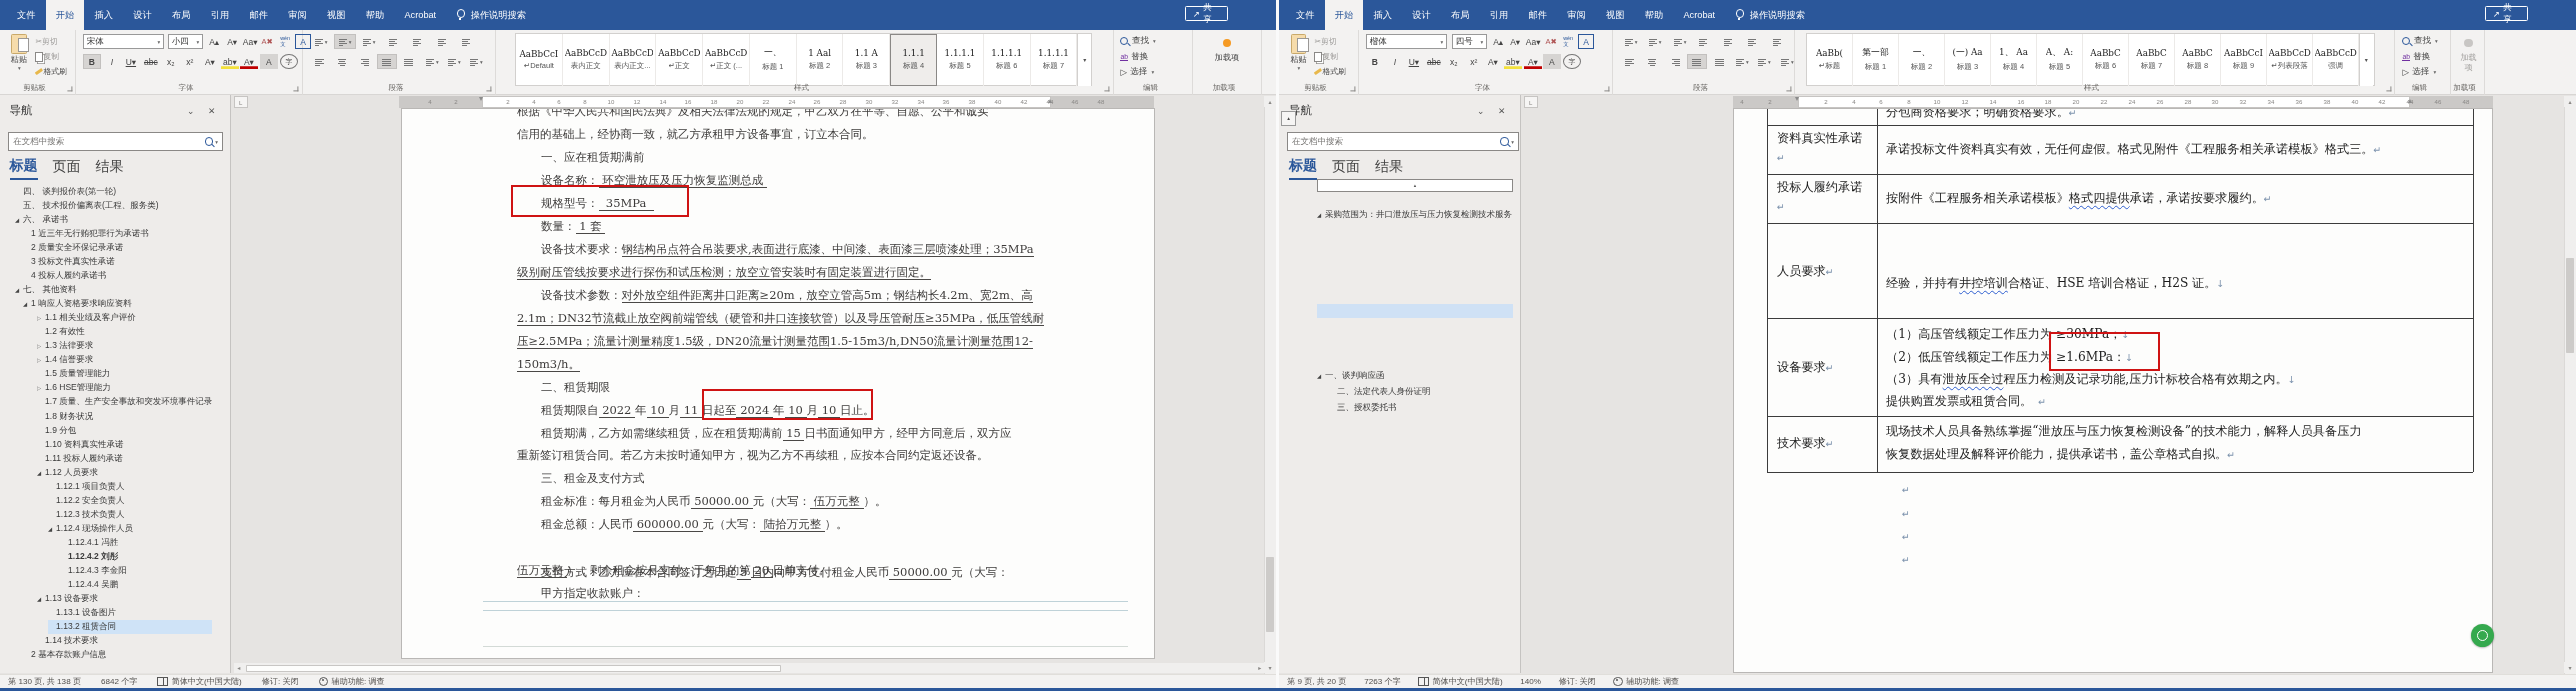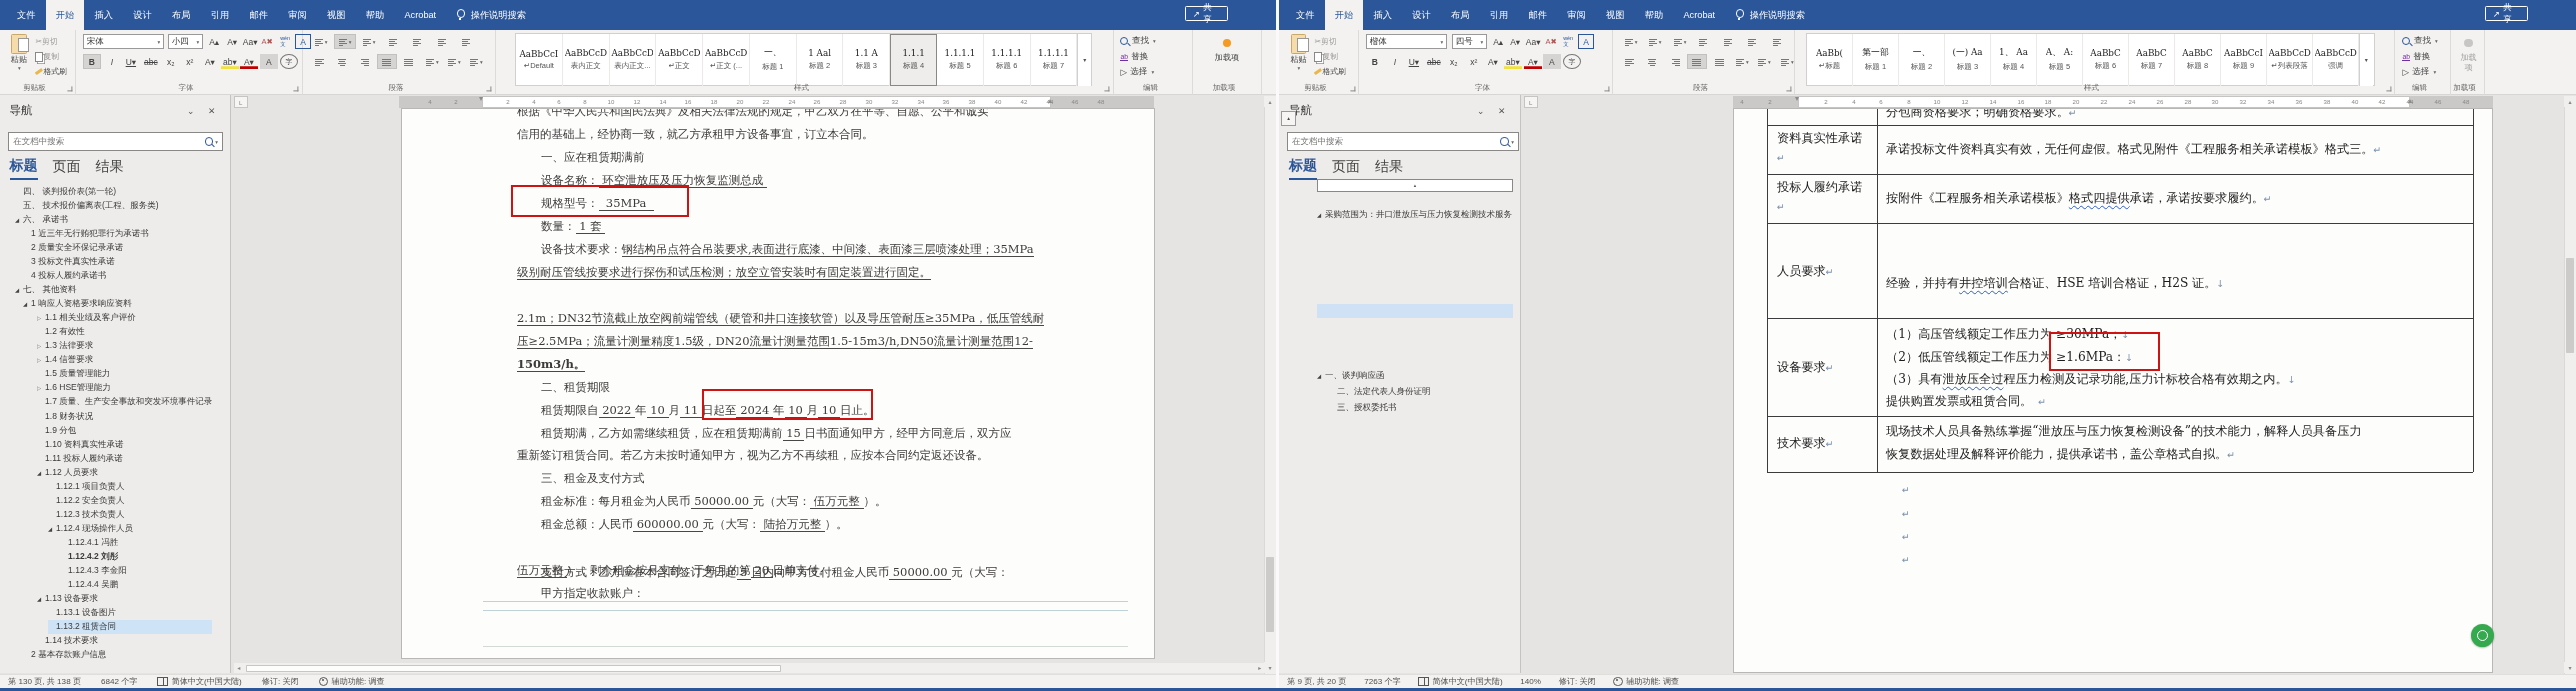--- a/index.html
+++ b/index.html
@@ -447,23 +447,24 @@
 <div class="abs corner-box" style="left: 234px; top: 96px; width: 13.6px; height: 12.2px;">L</div>
 <div class="abs page" style="left: 401px; top: 108px; width: 754px; height: 551px;">
     <div class="docline scan" style="top: -4.8px; left: 115px;"><span class="seg">根据《中华人民共和国民法典》及相关法律法规的规定，甲乙双方在平等、自愿、公平和诚实</span></div>
     <div class="docline scan" style="top: 18px; left: 115px;"><span class="seg">信用的基础上，经协商一致，就乙方承租甲方设备事宜，订立本合同。</span></div>
     <div class="docline scan" style="top: 41px; left: 139px;"><span class="seg">一、应在租赁期满前</span></div>
     <div class="docline scan" style="top: 64px; left: 139px;"><span class="seg">设备名称：</span><span class="seg u"> 环空泄放压及压力恢复监测总成 </span></div>
     <div class="docline scan" style="top: 87px; left: 139px;"><span class="seg">规格型号：</span><span class="seg u">  35MPa  </span></div>
     <div class="docline scan" style="top: 110px; left: 139px;"><span class="seg">数量：</span><span class="seg u"> 1 套 </span></div>
     <div class="docline scan" style="top: 133px; left: 139px;"><span class="seg">设备技术要求：</span><span class="seg u">钢结构吊点符合吊装要求,表面进行底漆、中间漆、表面漆三层喷漆处理；35MPa</span></div>
     <div class="docline scan" style="top: 156px; left: 115px;"><span class="seg u">级别耐压管线按要求进行探伤和试压检测；放空立管安装时有固定装置进行固定。</span></div>
+    <div class="docline scan" style="top: 179px; left: 139px;"><span class="seg">设备技术参数：</span><span class="seg u">对外放空组件距离井口距离≥20m，放空立管高5m；钢结构长4.2m、宽2m、高</span></div>
     <div class="docline scan" style="top: 202px; left: 115px;"><span class="seg u">2.1m；DN32节流截止放空阀前端管线（硬管和井口连接软管）以及导压管耐压≥35MPa，低压管线耐</span></div>
     <div class="docline scan" style="top: 225px; left: 115px;"><span class="seg u">压≥2.5MPa；流量计测量精度1.5级，DN20流量计测量范围1.5-15m3/h,DN50流量计测量范围12-</span></div>
-    <div class="docline scan" style="top: 248px; left: 115px; font-weight: bold;"><span class="seg u">150m3/h。</span></div>
+    <div class="docline scan" style="top: 248px; left: 115px;"><span class="seg u">150m3/h。</span></div>
     <div class="docline scan" style="top: 271px; left: 139px;"><span class="seg">二、租赁期限</span></div>
     <div class="docline scan" style="top: 294px; left: 139px;"><span class="seg">租赁期限自</span><span class="seg u"> 2022 </span><span class="seg">年</span><span class="seg u"> 10 </span><span class="seg">月</span><span class="seg u"> 11 </span><span class="seg">日起至</span><span class="seg u"> 2024 </span><span class="seg">年</span><span class="seg u"> 10 </span><span class="seg">月</span><span class="seg u"> 10 </span><span class="seg">日止。</span></div>
     <div class="docline scan" style="top: 317px; left: 139px;"><span class="seg">租赁期满，乙方如需继续租赁，应在租赁期满前</span><span class="seg u"> 15 </span><span class="seg">日书面通知甲方，经甲方同意后，双方应</span></div>
     <div class="docline scan" style="top: 339px; left: 115px;"><span class="seg">重新签订租赁合同。若乙方未按时通知甲方，视为乙方不再续租，应按本合同约定返还设备。</span></div>
     <div class="docline scan" style="top: 362px; left: 139px;"><span class="seg">三、租金及支付方式</span></div>
     <div class="docline scan" style="top: 385px; left: 139px;"><span class="seg">租金标准：每月租金为人民币</span><span class="seg u"> 50000.00 </span><span class="seg">元（大写：</span><span class="seg u"> 伍万元整 </span><span class="seg">）。</span></div>
     <div class="docline scan" style="top: 408px; left: 139px;"><span class="seg">租金总额：人民币</span><span class="seg u"> 600000.00 </span><span class="seg">元（大写：</span><span class="seg u"> 陆拾万元整 </span><span class="seg">）。</span></div>
     <div class="docline scan" style="top: 431px; left: 139px; margin-top: 25px;"><span class="seg">支付方式：乙方应在本合同签订之日起</span><span class="seg u"> 5 </span><span class="seg">日内向甲方支付租金人民币</span><span class="seg u"> 50000.00 </span><span class="seg">元（大写：</span></div>
     <div class="docline scan" style="top: 454px; left: 115px;"><span class="seg u">伍万元整 </span><span class="seg">），剩余租金按月支付，于每月的第</span><span class="seg u"> 20 </span><span class="seg">日前支付。</span></div>
     <div class="docline scan" style="top: 477px; left: 139px;"><span class="seg">甲方指定收款账户：</span></div>

